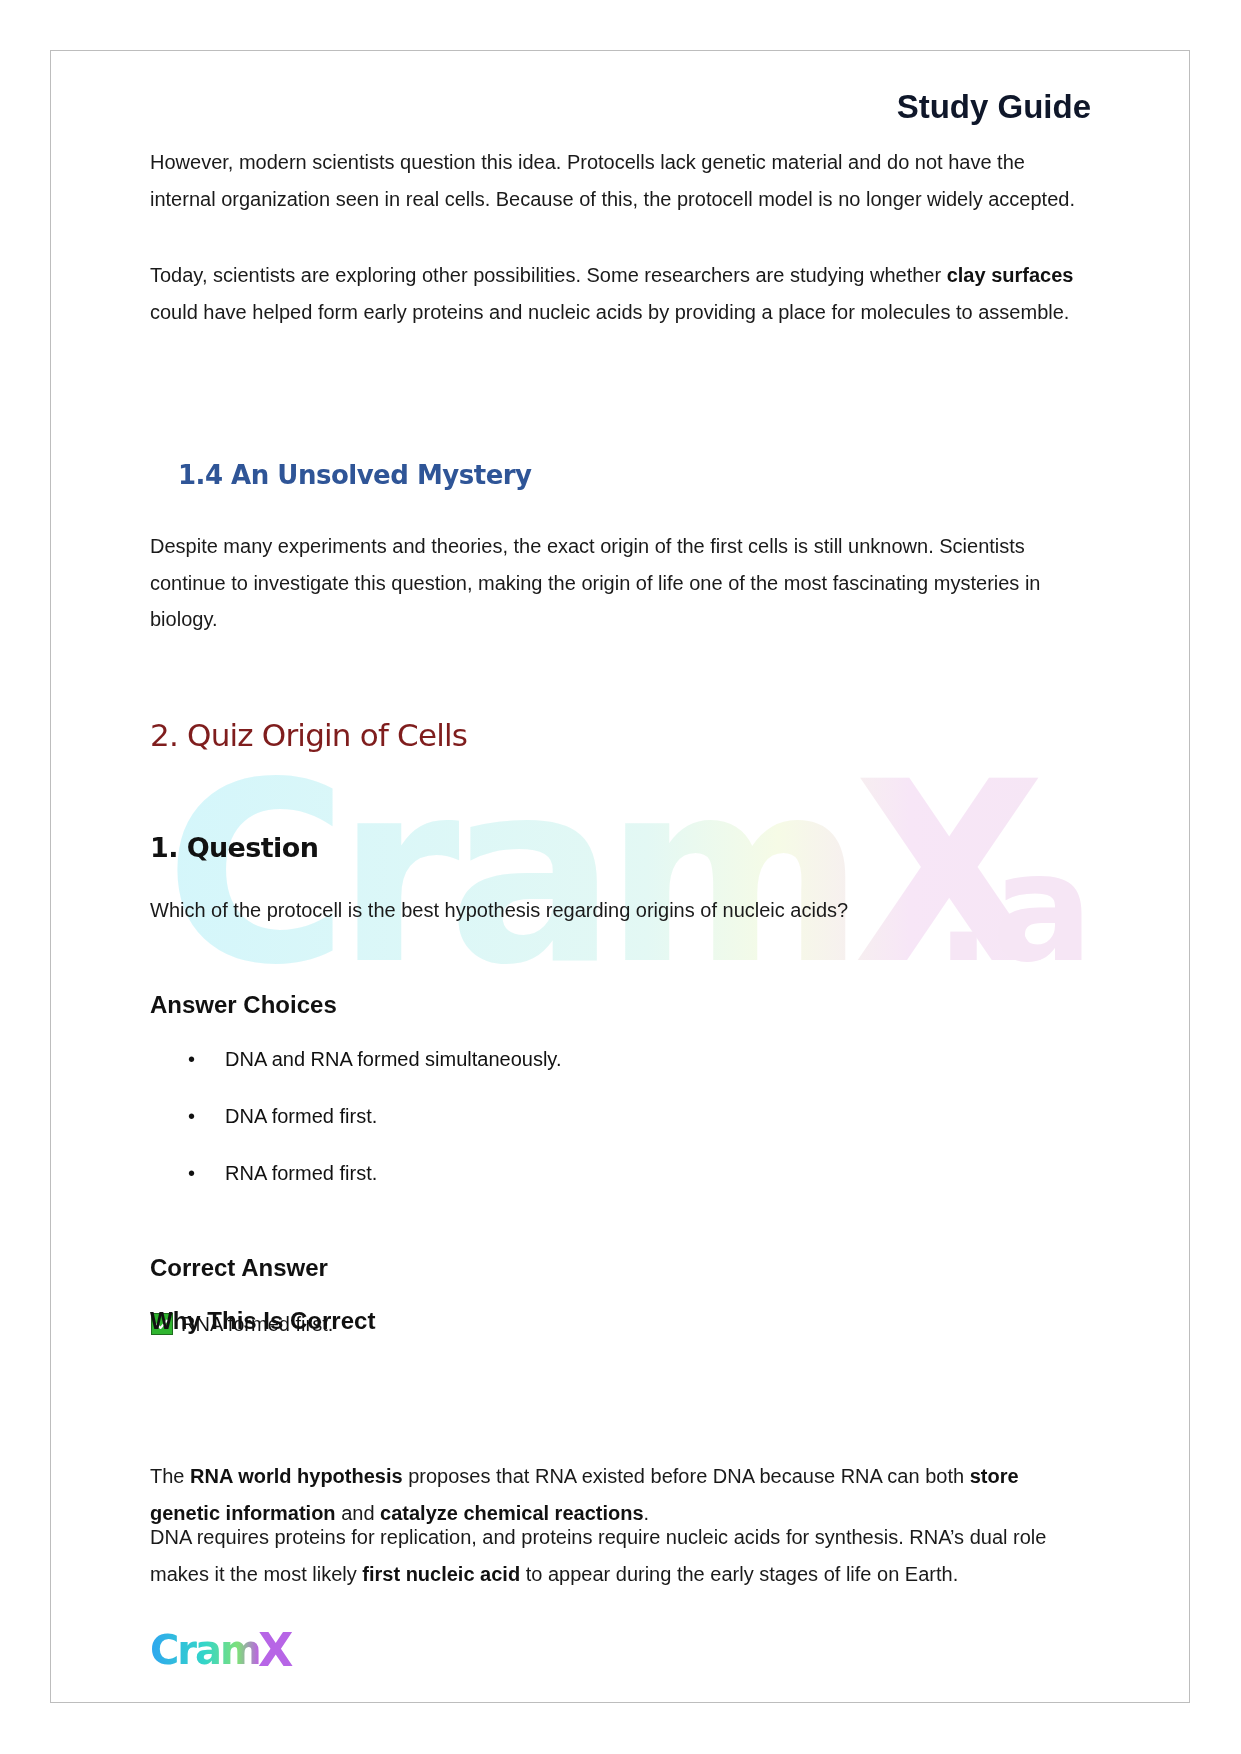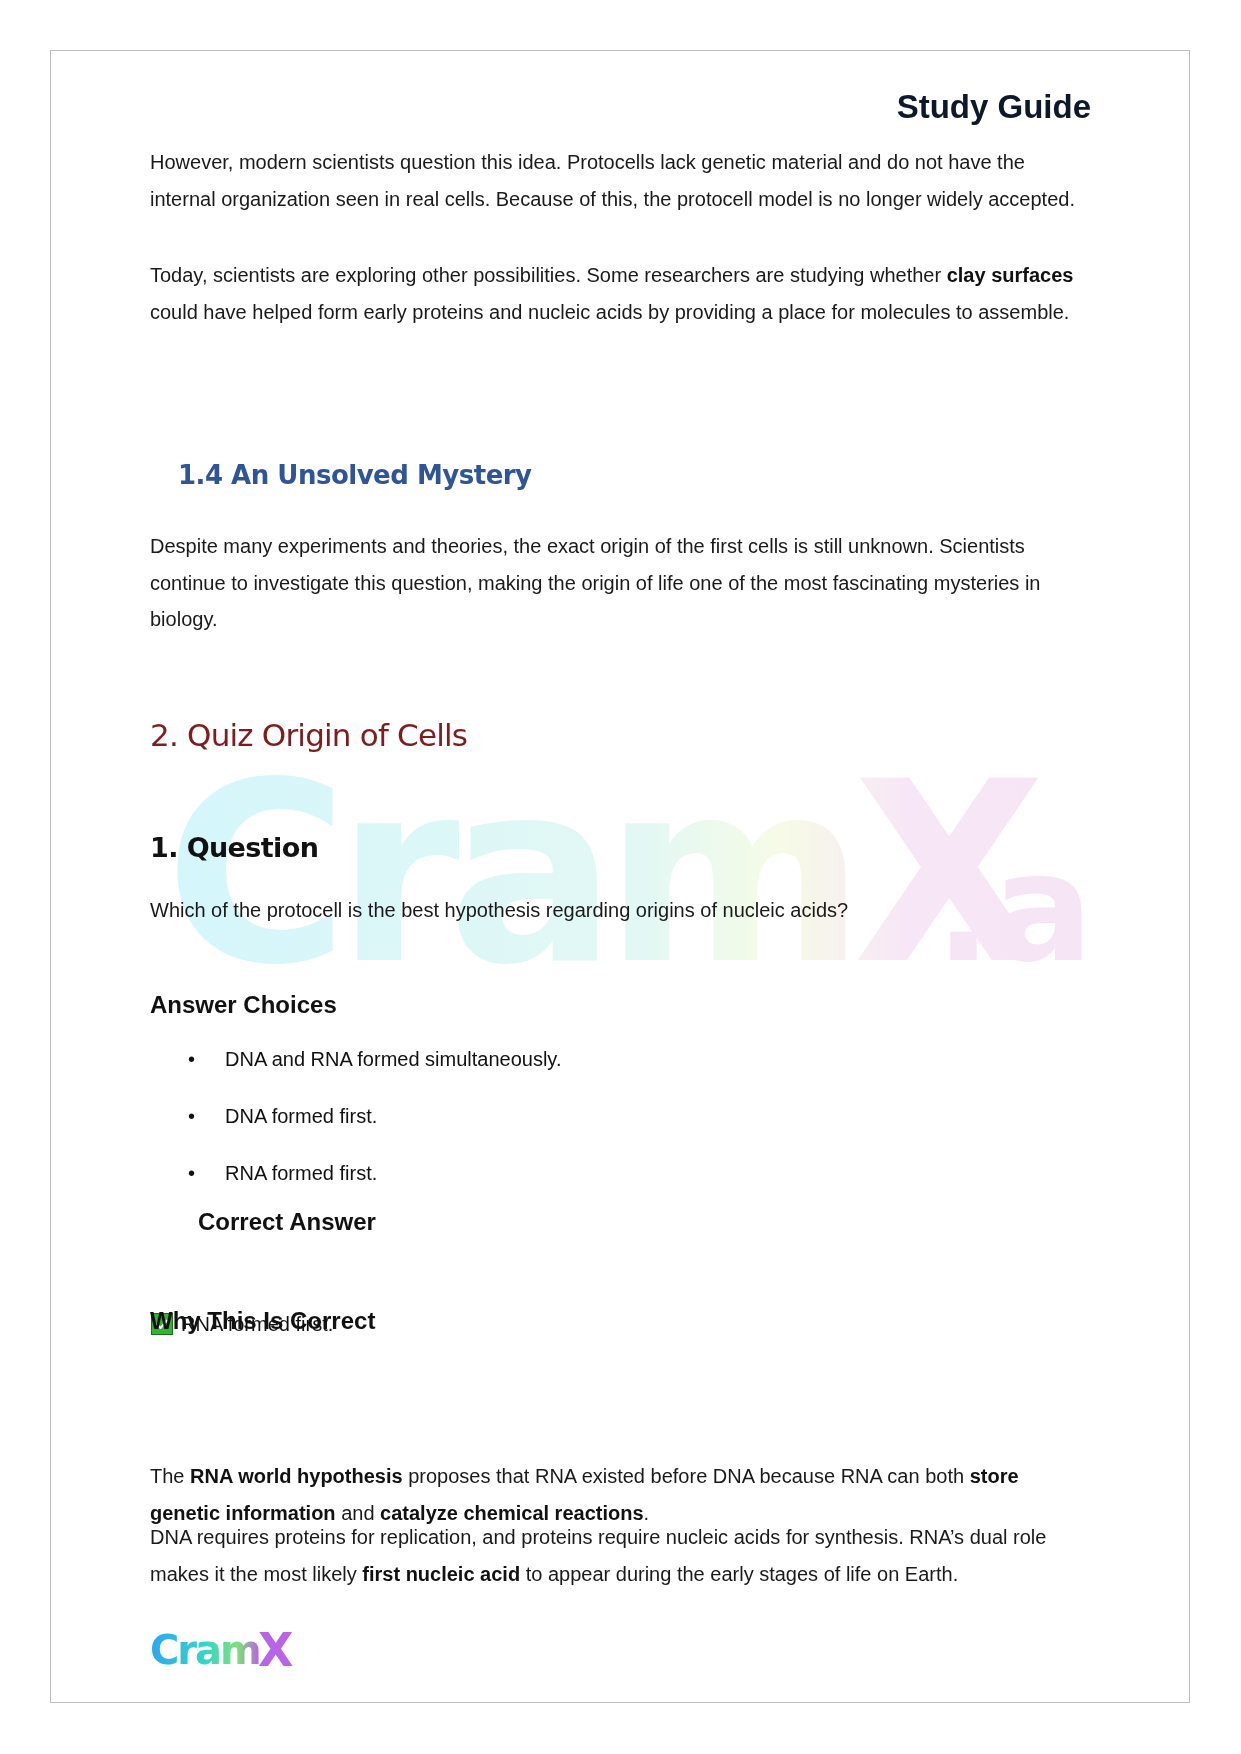--- a/index.html
+++ b/index.html
@@ -66,21 +66,21 @@
   </div>
   <div class="abs bullet-row" style="top:1105px;">
     <span class="bullet-dot">•</span>
     <span class="bullet-text">DNA formed first.</span>
   </div>
   <div class="abs bullet-row" style="top:1162px;">
     <span class="bullet-dot">•</span>
     <span class="bullet-text">RNA formed first.</span>
   </div>
 
-  <div class="abs label-bold" style="top:1208px;margin-left:48px;">Correct Answer</div>
+  <div class="abs label-bold" style="top:1254px;">Correct Answer</div>
 
   <div class="abs" style="left:151px; top:1313px; font-size:20px; color:#111;">
     <span class="check-box">
       <svg width="16" height="16" viewBox="0 0 16 16">
           <path d="M3 8.5 L6.5 12 L13 4.5" stroke="#ffffff" stroke-width="2" fill="none" stroke-linecap="round" stroke-linejoin="round"></path>
         </svg>
     </span><span>RNA formed first.</span>
   </div>
 
   <div class="abs label-bold" style="top:1307px;">Why This Is Correct</div>

